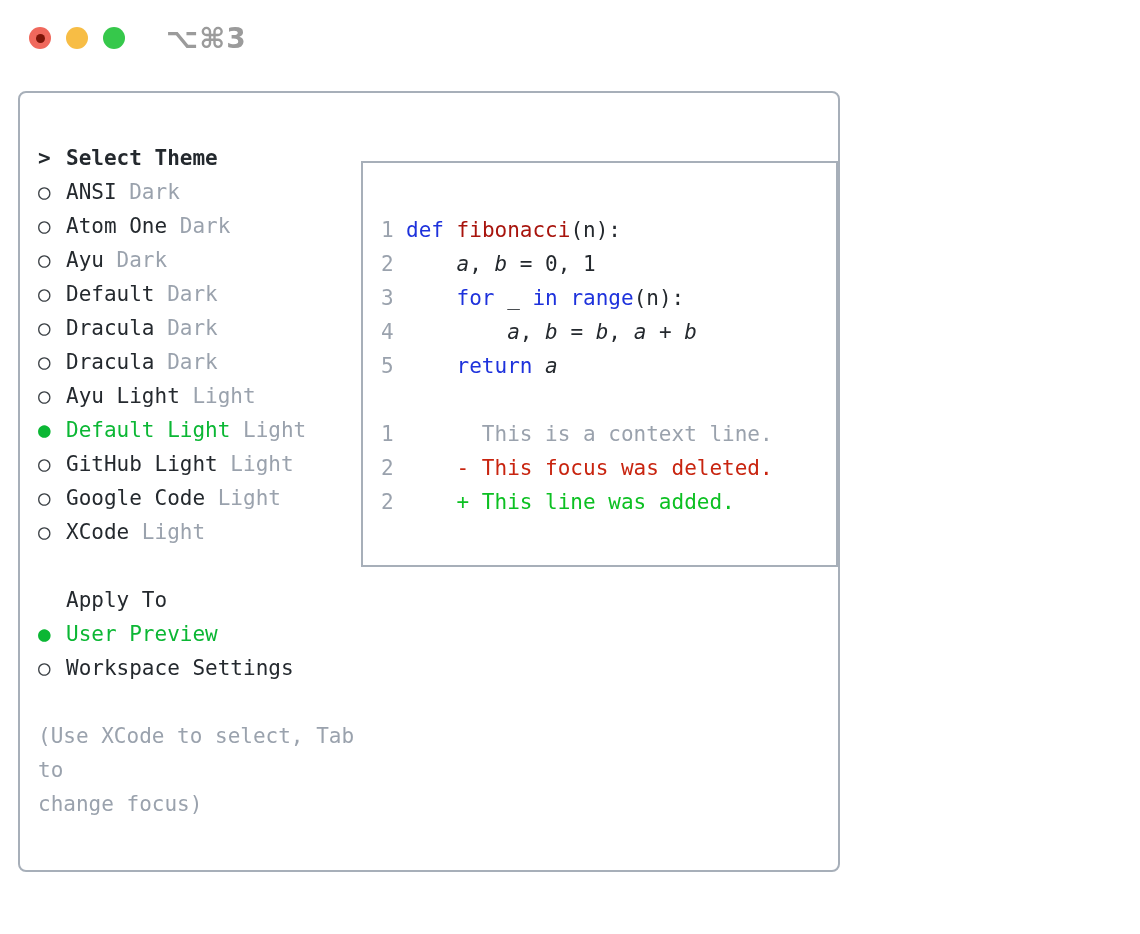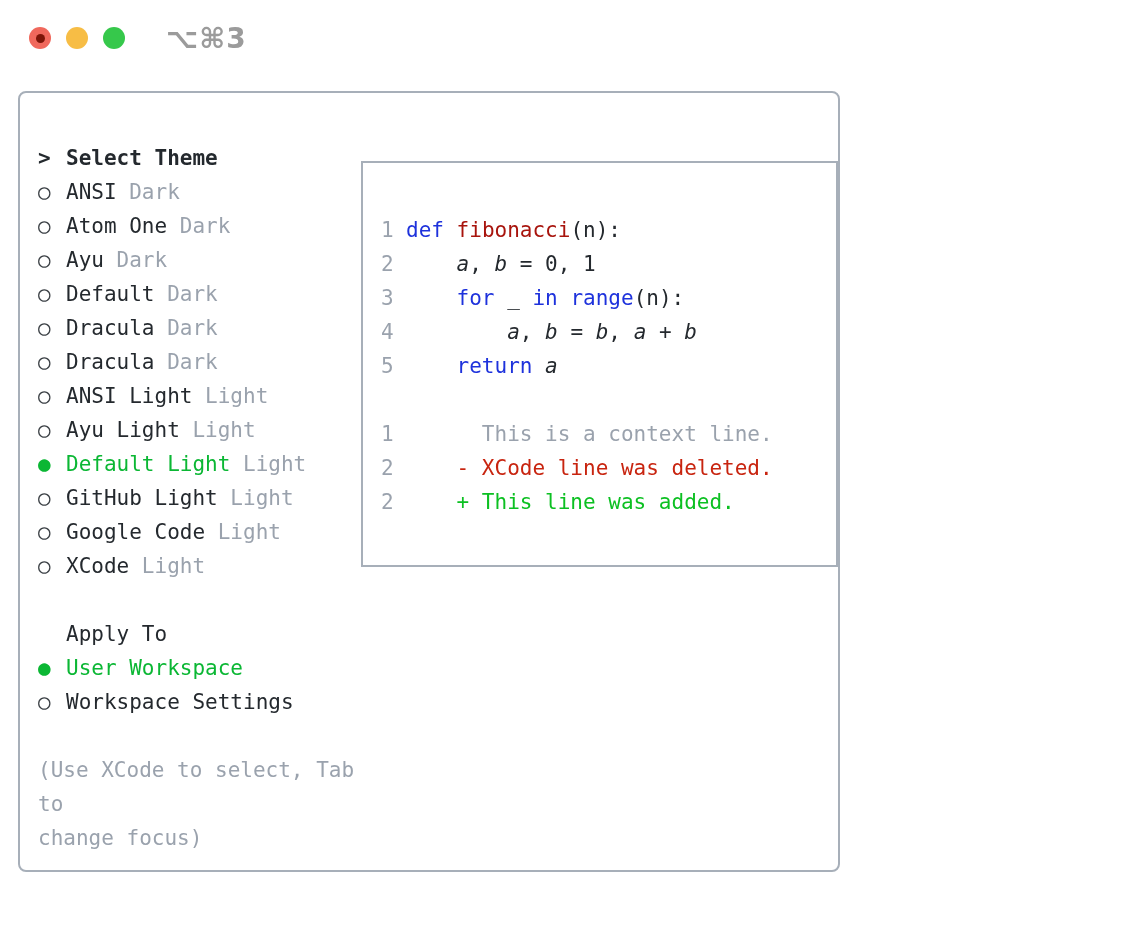--- a/index.html
+++ b/index.html
@@ -76,33 +76,32 @@
     <div class="left-col">
       <div class="row hdr"><span class="prompt">&gt;</span><span>Select Theme</span></div>
 
       <div id="theme-list">
           <div class="row"><span class="bullet">○</span><span class="row-label">ANSI</span><span class="row-suffix"> Dark</span></div>
           <div class="row"><span class="bullet">○</span><span class="row-label">Atom One</span><span class="row-suffix"> Dark</span></div>
           <div class="row"><span class="bullet">○</span><span class="row-label">Ayu</span><span class="row-suffix"> Dark</span></div>
           <div class="row"><span class="bullet">○</span><span class="row-label">Default</span><span class="row-suffix"> Dark</span></div>
           <div class="row"><span class="bullet">○</span><span class="row-label">Dracula</span><span class="row-suffix"> Dark</span></div>
           <div class="row"><span class="bullet">○</span><span class="row-label">Dracula</span><span class="row-suffix"> Dark</span></div>
-          <div class="row"><span class="bullet">○</span><span class="row-label">ANSI Light</span><span class="row-suffix"> Light</span></div>
           <div class="row"><span class="bullet">○</span><span class="row-label">Ayu Light</span><span class="row-suffix"> Light</span></div>
           <div class="row selected"><span class="bullet">●</span><span class="row-label">Default Light</span><span class="row-suffix"> Light</span></div>
           <div class="row"><span class="bullet">○</span><span class="row-label">GitHub Light</span><span class="row-suffix"> Light</span></div>
           <div class="row"><span class="bullet">○</span><span class="row-label">Google Code</span><span class="row-suffix"> Light</span></div>
           <div class="row"><span class="bullet">○</span><span class="row-label">XCode</span><span class="row-suffix"> Light</span></div>
         </div>
 
       <div class="spacer"></div>
 
       <div class="apply-header">Apply To</div>
       <div id="apply-list">
-          <div class="row selected"><span class="bullet">●</span><span class="row-label">User Workspace</span></div>
+          <div class="row selected"><span class="bullet">●</span><span class="row-label">User Preview</span></div>
           <div class="row"><span class="bullet">○</span><span class="row-label">Workspace Settings</span></div>
         </div>
 
       <div class="spacer"></div>
 
       <div class="hint">
         <div>(Use XCode to select, Tab to</div>
         <div>change focus)</div>
       </div>
     </div>
@@ -110,20 +109,20 @@
     <div class="right-col">
       <div class="preview-box">
         <div id="code">
             <div class="code-line"><span class="ln">1</span><span class="tokens"><span class="tk-kw">def</span><span class="tk-pl"> </span><span class="tk-fn">fibonacci</span><span class="tk-pl">(n):</span></span></div>
             <div class="code-line"><span class="ln">2</span><span class="tokens"><span class="tk-pl">    </span><span class="tk-var">a</span><span class="tk-pl">, </span><span class="tk-var">b</span><span class="tk-pl"> = 0, 1</span></span></div>
             <div class="code-line"><span class="ln">3</span><span class="tokens"><span class="tk-pl">    </span><span class="tk-kw">for</span><span class="tk-pl"> _ </span><span class="tk-kw">in</span><span class="tk-pl"> </span><span class="tk-kw">range</span><span class="tk-pl">(n):</span></span></div>
             <div class="code-line"><span class="ln">4</span><span class="tokens"><span class="tk-pl">        </span><span class="tk-var">a</span><span class="tk-pl">, </span><span class="tk-var">b</span><span class="tk-pl"> = </span><span class="tk-var">b</span><span class="tk-pl">, </span><span class="tk-var">a</span><span class="tk-pl"> + </span><span class="tk-var">b</span></span></div>
             <div class="code-line"><span class="ln">5</span><span class="tokens"><span class="tk-pl">    </span><span class="tk-kw">return</span><span class="tk-pl"> </span><span class="tk-var">a</span></span></div>
             <div class="code-line"><span class="ln"> </span><span class="tokens"> </span></div>
             <div class="code-line"><span class="ln">1</span><span class="tokens"><span class="tk-ctx">      This is a context line.</span></span></div>
-            <div class="code-line"><span class="ln">2</span><span class="tokens"><span class="tk-del">    - XCode line was deleted.</span></span></div>
+            <div class="code-line"><span class="ln">2</span><span class="tokens"><span class="tk-del">    - This focus was deleted.</span></span></div>
             <div class="code-line"><span class="ln">2</span><span class="tokens"><span class="tk-add">    + This line was added.</span></span></div>
           </div>
       </div>
     </div>
 
   </div>
 </div>
 
 </body></html>

